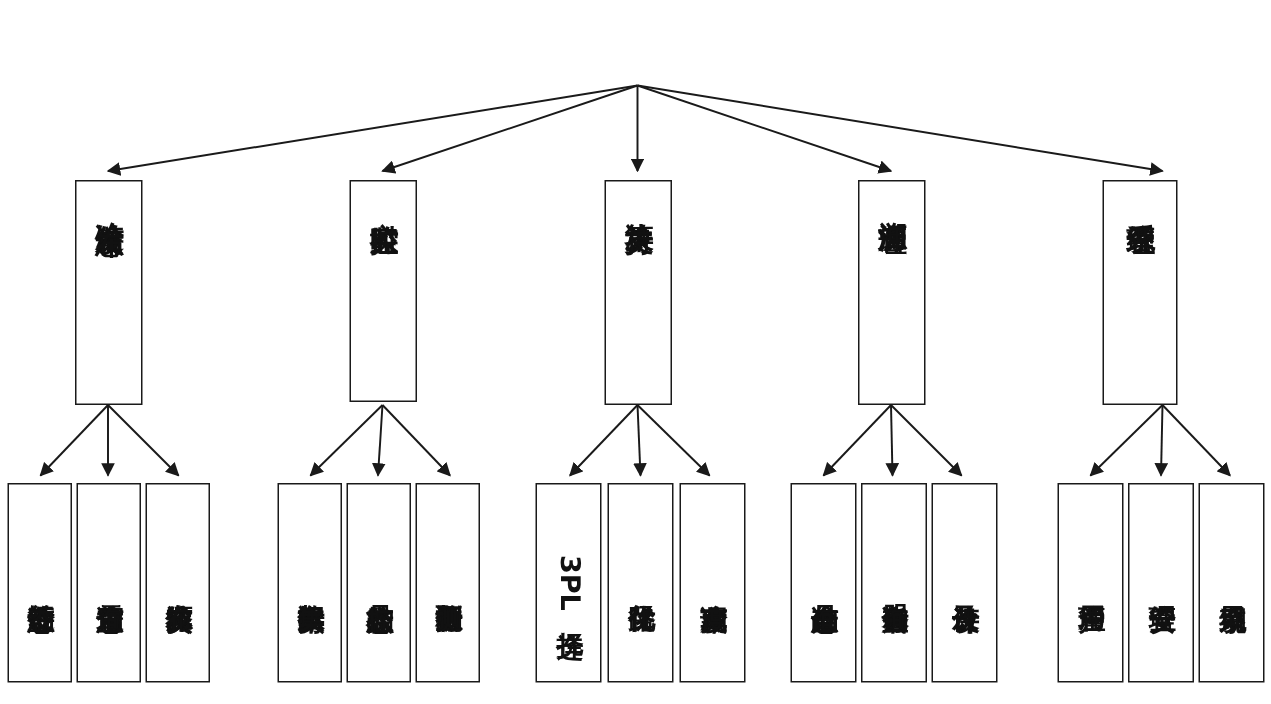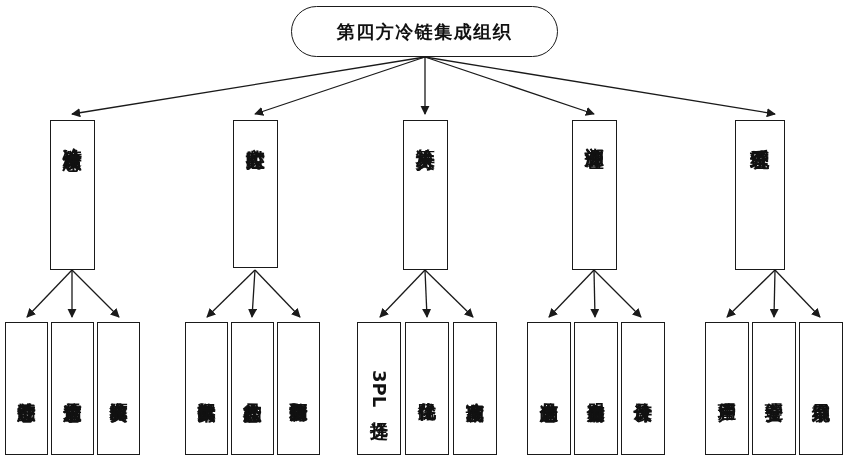--- a/index.html
+++ b/index.html
@@ -132,23 +132,20 @@
       <line x1="594" y1="270" x2="641" y2="317"></line>
     </g>
 
     <g stroke="#1a1a1a" stroke-width="1.3" fill="none" marker-end="url(#arrow)">
       <line x1="775" y1="270" x2="727" y2="317"></line>
       <line x1="775" y1="270" x2="774" y2="317"></line>
       <line x1="775" y1="270" x2="820" y2="317"></line>
     </g>
   </svg>
 
-  <div class="root-node">
-    <span class="root-label">第四方冷链集成组织</span>
-  </div>
 
   <div class="l2-node" style="left:50px;top:120px;width:45px;height:150px;">
     <span class="l2-label">冷链信息发布</span>
   </div>
 
   <div class="l2-node" style="left:233px;top:120px;width:45px;height:148px;">
     <span class="l2-label">实时监控</span>
   </div>
 
   <div class="l2-node" style="left:403px;top:120px;width:45px;height:150px;">

